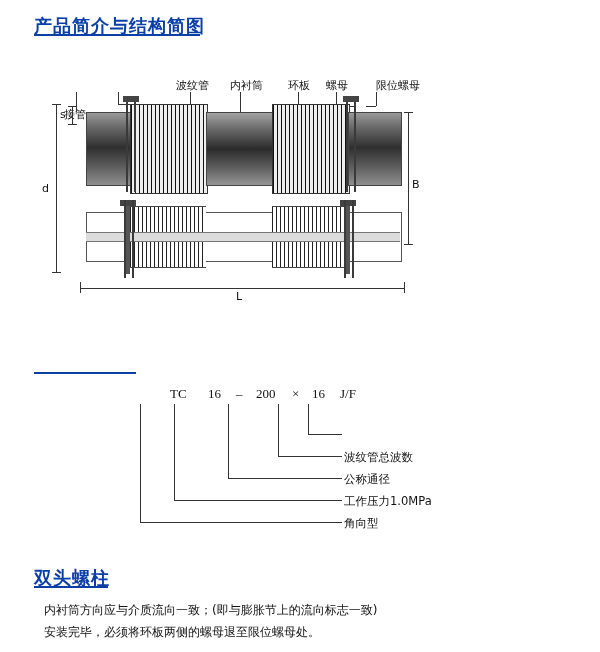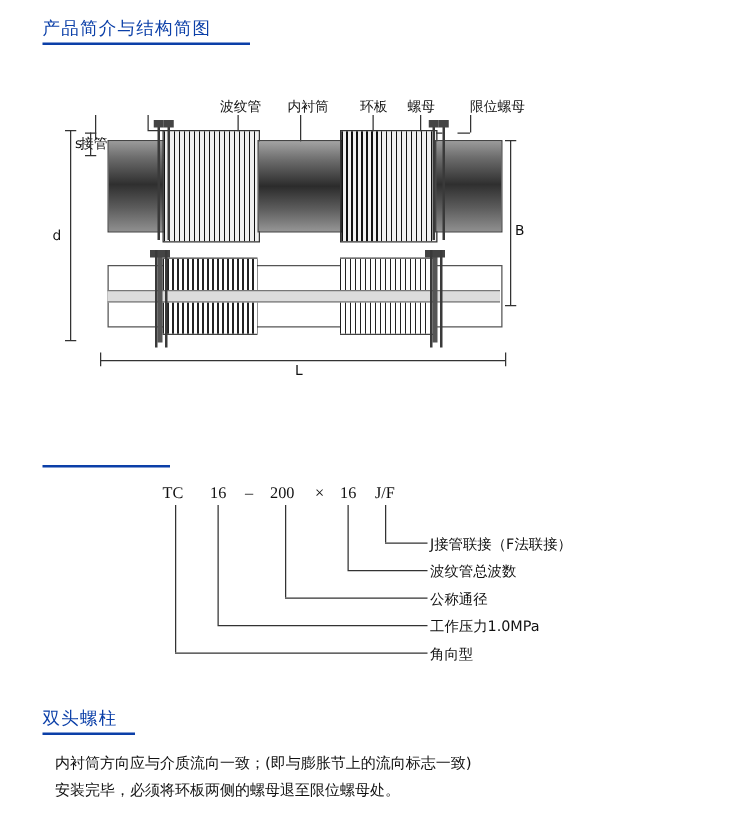--- a/index.html
+++ b/index.html
@@ -6,21 +6,21 @@
   body{
     width:600px;height:652px;background:#ffffff;
     font-family:"DejaVu Sans","Liberation Sans",sans-serif;
     color:#222;position:relative;overflow:hidden;
   }
   .page{position:relative;width:600px;height:652px;}
 
   
   .sec-title{
     position:absolute;
-    font-size:14px;font-weight:normal;color:#0b3fa8;
+    font-size:18px;font-weight:bold;color:#0b3fa8;
     letter-spacing:1px;white-space:nowrap;
   }
   .sec-underline{
     position:absolute;height:2px;background:#0b3fa8;
   }
 
   
   .fig{position:absolute;left:40px;top:60px;width:520px;height:240px;}
 
   .lbl{
@@ -88,20 +88,21 @@
   
   .dim-text{position:absolute;font-size:11px;color:#111;}
   .dim-v{position:absolute;width:1px;background:#333;}
   .dim-h{position:absolute;height:1px;background:#333;}
 
   
   .code{position:absolute;left:0;top:378px;width:600px;height:160px;}
   .code-token{
     position:absolute;font-size:13px;color:#111;white-space:nowrap;
     font-family:"Liberation Serif","DejaVu Serif",serif;
+    margin-left:40px;
   }
   .code-desc{
     position:absolute;font-size:11.5px;color:#111;white-space:nowrap;
   }
   .cl{position:absolute;background:#333;}
 
   
   .note{
     position:absolute;font-size:12px;color:#111;white-space:nowrap;
   }
@@ -191,21 +192,20 @@
   <div class="code">
 
     <div class="code-token" style="left:130px;top:8px;">TC</div>
     <div class="code-token" style="left:168px;top:8px;">16</div>
     <div class="code-token" style="left:196px;top:8px;">–</div>
     <div class="code-token" style="left:216px;top:8px;">200</div>
     <div class="code-token" style="left:252px;top:8px;">×</div>
     <div class="code-token" style="left:272px;top:8px;">16</div>
     <div class="code-token" style="left:300px;top:8px;">J/F</div>
 
-    <div class="code-desc" style="left:344px;top:50px;">J接管联接（F法联接）</div>
     <div class="code-desc" style="left:344px;top:72px;">波纹管总波数</div>
     <div class="code-desc" style="left:344px;top:94px;">公称通径</div>
     <div class="code-desc" style="left:344px;top:116px;">工作压力1.0MPa</div>
     <div class="code-desc" style="left:344px;top:138px;">角向型</div>
 
     <div class="cl" style="left:308px;top:26px;width:1px;height:30px;background:#333;"></div>
     <div class="cl" style="left:308px;top:56px;width:34px;height:1px;background:#333;"></div>
 
     <div class="cl" style="left:278px;top:26px;width:1px;height:52px;background:#333;"></div>
     <div class="cl" style="left:278px;top:78px;width:64px;height:1px;background:#333;"></div>

